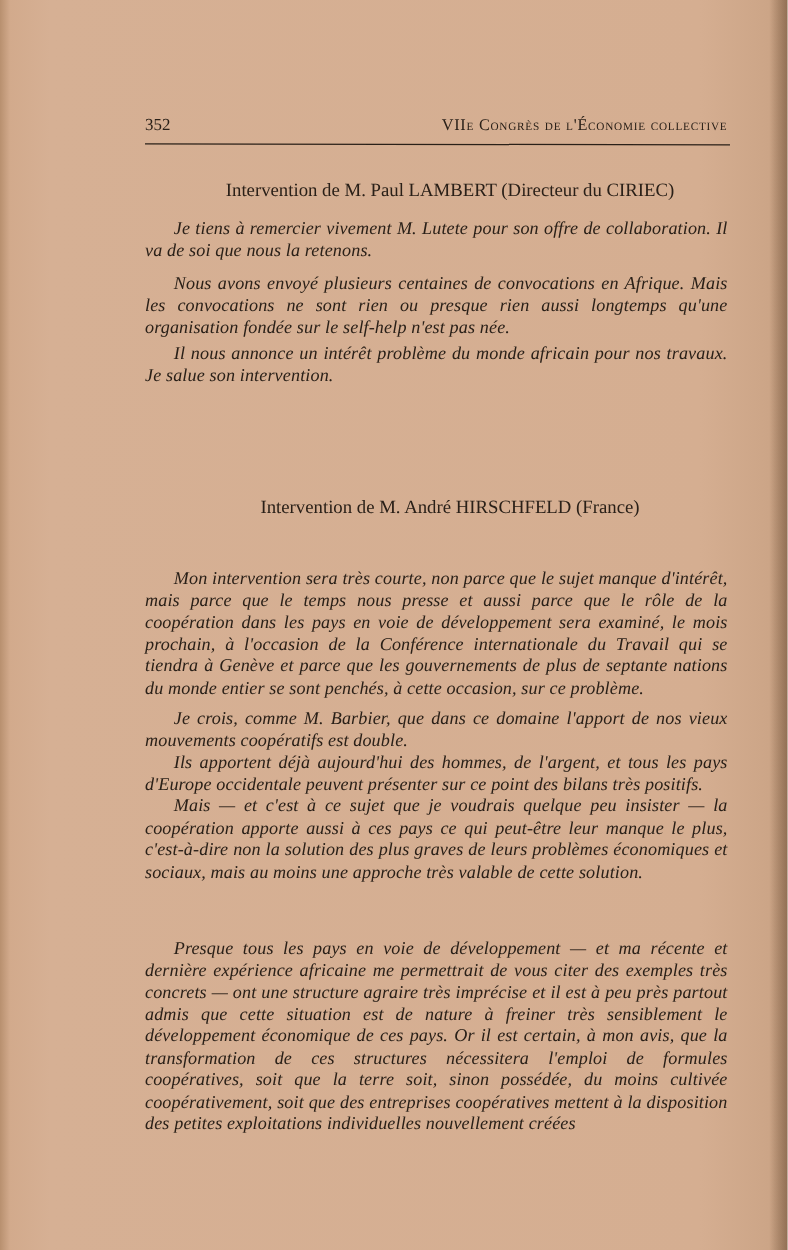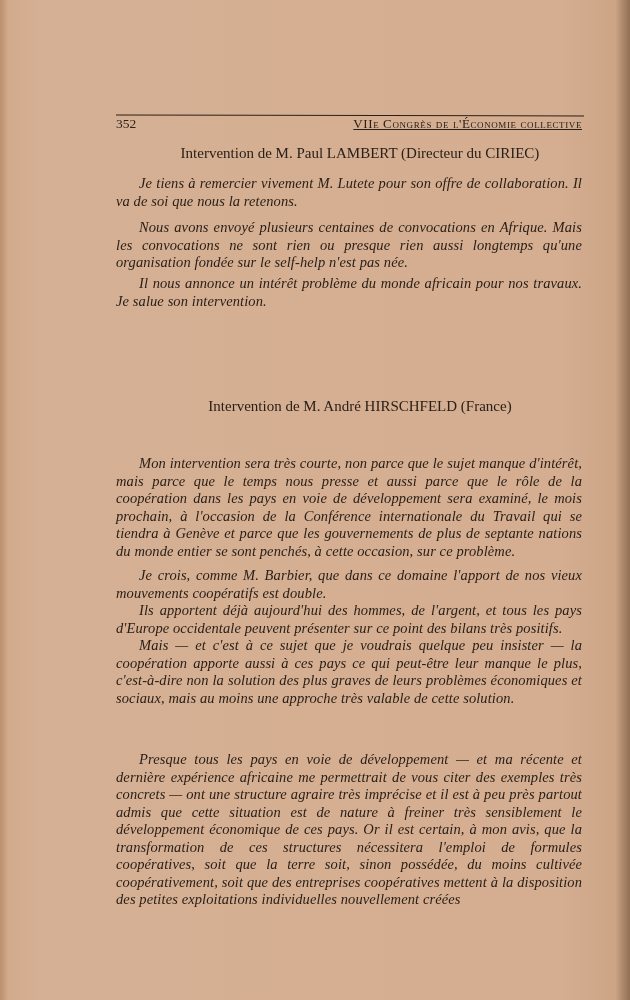--- a/index.html
+++ b/index.html
@@ -6,24 +6,23 @@
   body {
     width: 630px; height: 1000px; overflow: hidden; position: relative;
     background: linear-gradient(90deg, #b8906f 0px, #d2aa8c 8px, #d6b094 40px, #d5ae91 560px, #cca587 615px, #a88466 630px);
     font-family: "Liberation Serif", "DejaVu Serif", serif;
     color: #2a2018;
   }
   .page { position: absolute; left: 0; top: 0; width: 630px; height: 1000px; }
   .running-head {
     position: absolute; left: 116px; top: 92px; width: 466px; height: 20px;
     font-size: 13.5px;
-    margin-top: 24px;
   }
   .page-number { position: absolute; left: 0; top: 0; }
-  .running-title { position: absolute; right: 0; top: 0; font-variant: small-caps; letter-spacing: 0.6px; font-size: 13px; text-decoration: underline; }
+  .running-title { position: absolute; right: 0; top: 0; font-variant: small-caps; letter-spacing: 0.6px; font-size: 13px; }
   .rule { position: absolute; left: 116px; top: 115px; width: 468px; height: 0; border-top: 1.6px solid #2a2018; transform: rotate(0.1deg); }
   h2 {
     position: absolute; margin: 10px; font-size: 15px; font-weight: normal; text-align: center;
     left: 116px; width: 468px; white-space: nowrap;
   }
   .p {
     position: absolute; left: 116px; width: 466px; margin: 0;
     font-size: 14.5px; line-height: 17.5px; text-align: justify; text-indent: 23px;
     letter-spacing: 0.1px;
     font-style: italic;

